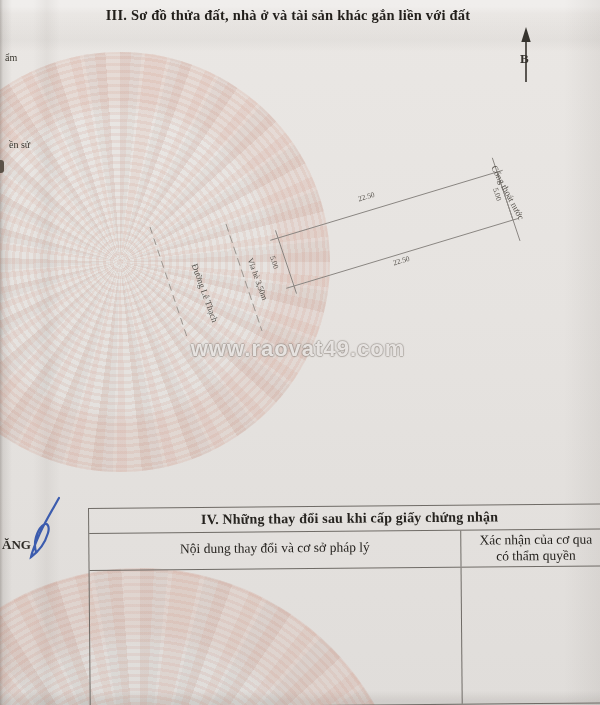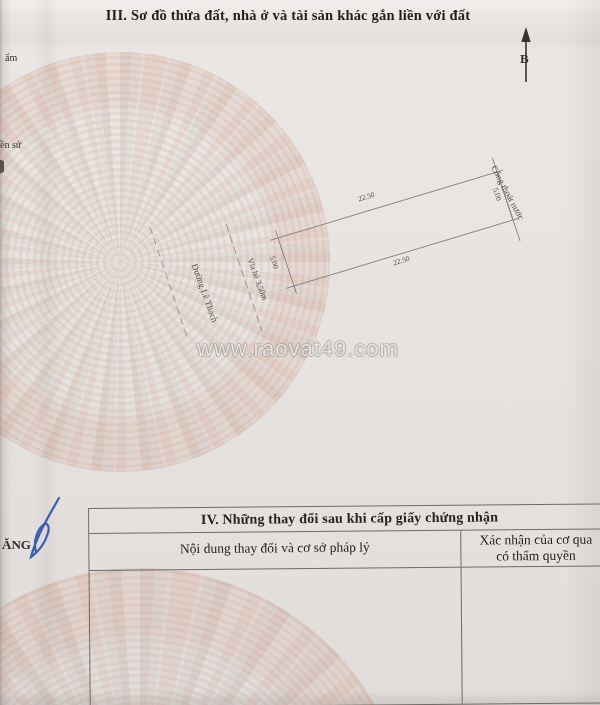--- a/index.html
+++ b/index.html
@@ -23,28 +23,28 @@
       radial-gradient(circle, rgba(0,0,0,0) 0 50%, rgba(205,128,105,0.10) 55% 70%, rgba(205,128,105,0.16) 70% 86%, rgba(0,0,0,0) 88%);
   }
   .emblem.top{left:-90px;top:52px;width:420px;height:420px;}
   .emblem.bottom{left:-130px;top:568px;width:540px;height:540px;}
   .title{
     position:absolute;top:7px;left:0;width:576px;text-align:center;
     font-weight:bold;font-size:14.5px;color:#221f1b;letter-spacing:0.2px;
   }
   .watermark{
     position:absolute;left:168px;top:336px;width:260px;text-align:center;
-    font-family:"Liberation Sans",sans-serif;font-weight:normal;font-size:22px;letter-spacing:1px;
+    font-family:"Liberation Sans",sans-serif;font-weight:bold;font-size:22px;letter-spacing:1px;
     color:rgba(250,248,246,0.80);
     text-shadow:0 1px 1px rgba(140,133,126,0.55), 0 -1px 1px rgba(140,133,126,0.45),
                 1px 0 1px rgba(140,133,126,0.45), -1px 0 1px rgba(140,133,126,0.45);
   }
   .frag{position:absolute;color:#3a372f;font-size:10px;}
   .frag.f1{left:5px;top:52px;}
-  .frag.f2{left:0px;top:139px;}
+  .frag.f2{left:0px;top:139px;padding-left:9px;}
   .frag.f3{left:2px;top:537px;font-weight:bold;font-size:13px;color:#2e2b26;}
   .speck{position:absolute;left:0;top:160px;width:4px;height:13px;background:#5a5147;border-radius:0 3px 3px 0;}
   svg.overlay{position:absolute;left:0;top:0;}
   .tbl{
     position:absolute;left:88px;top:508px;width:521px;
     border:1px solid #6f6b66;border-right:none;color:#26231f;
     transform:rotate(-0.5deg);transform-origin:0 0;background:rgba(255,255,255,0.04);
   }
   .tbl .t-title{
     height:24px;line-height:24px;text-align:center;font-weight:bold;font-size:14px;

